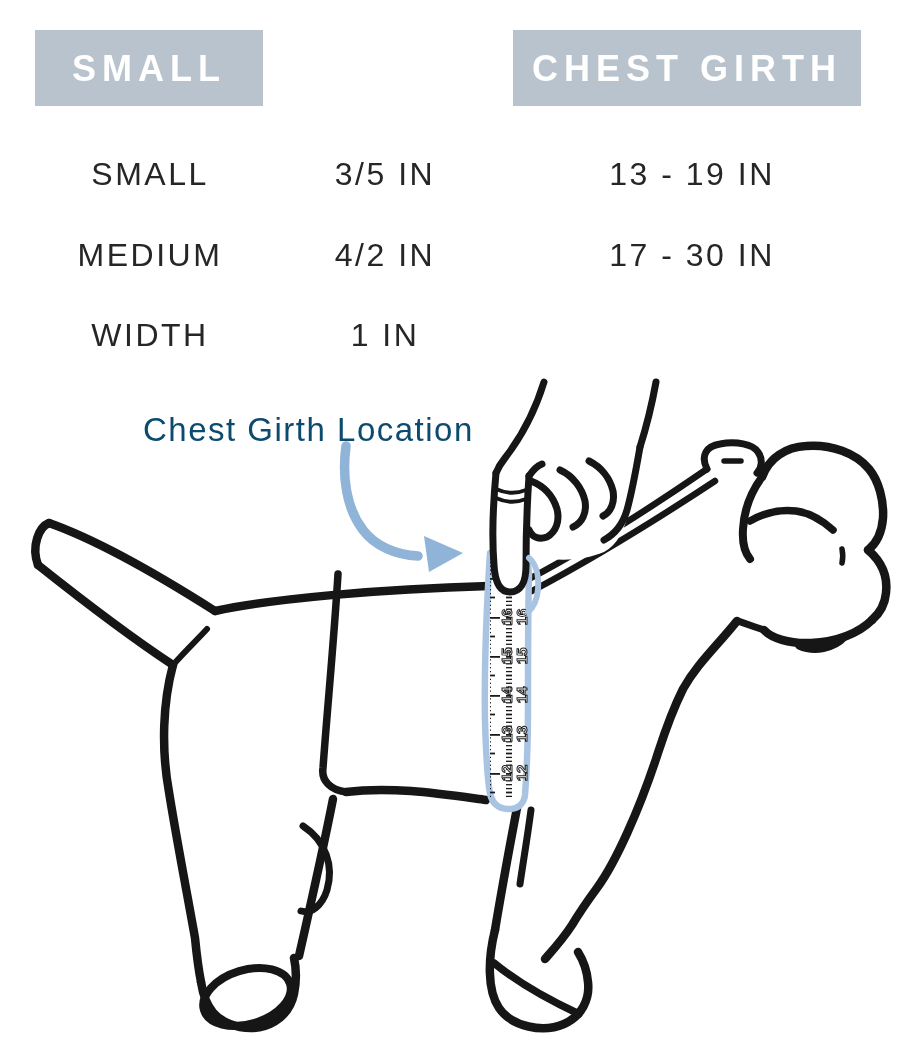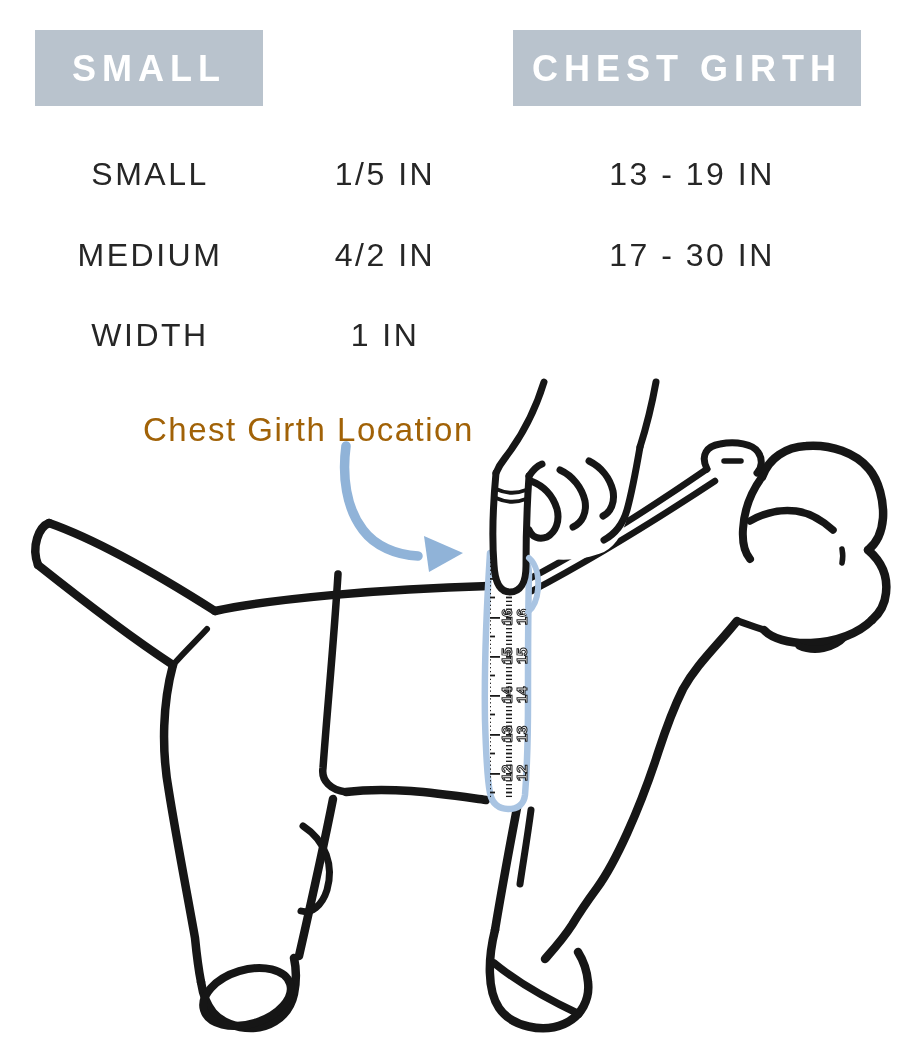--- a/index.html
+++ b/index.html
@@ -17,32 +17,32 @@
   .cell{position:absolute;transform:translateX(-50%);white-space:nowrap;
         font-size:32px;font-weight:300;color:#262626;letter-spacing:2.5px;margin-top:24px;}
   .col-size {left:150px;}
   .col-width{left:385px;}
   .col-girth{left:692px;}
   .row-0{top:132px;} .row-1{top:213px;} .row-2{top:293px;}
 
   
   .illus{position:absolute;top:0;left:0;width:900px;height:1050px;z-index:1;}
   .caption{position:absolute;left:143px;top:411px;z-index:3;
-           font-size:33px;font-weight:300;color:#a16207;letter-spacing:1.5px;
+           font-size:33px;font-weight:300;color:#0c4a6e;letter-spacing:1.5px;
            white-space:nowrap;}
 </style>
 </head>
 <body>
 
 <div class="size-table">
   <div class="hdr-cell hdr-size">SMALL</div>
   <div class="hdr-cell hdr-girth">CHEST GIRTH</div>
 
   <div class="cell col-size  row-0">SMALL</div>
-  <div class="cell col-width row-0">1/5 IN</div>
+  <div class="cell col-width row-0">3/5 IN</div>
   <div class="cell col-girth row-0">13 - 19 IN</div>
 
   <div class="cell col-size  row-1">MEDIUM</div>
   <div class="cell col-width row-1">4/2 IN</div>
   <div class="cell col-girth row-1">17 - 30 IN</div>
 
   <div class="cell col-size  row-2">WIDTH</div>
   <div class="cell col-width row-2">1 IN</div>
 </div>
 

